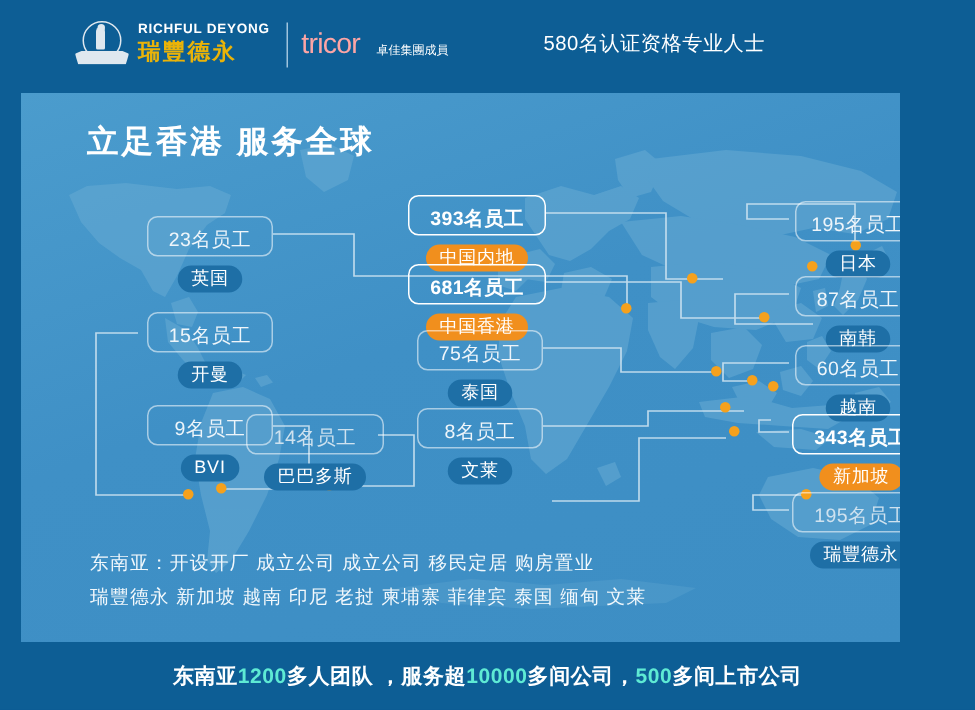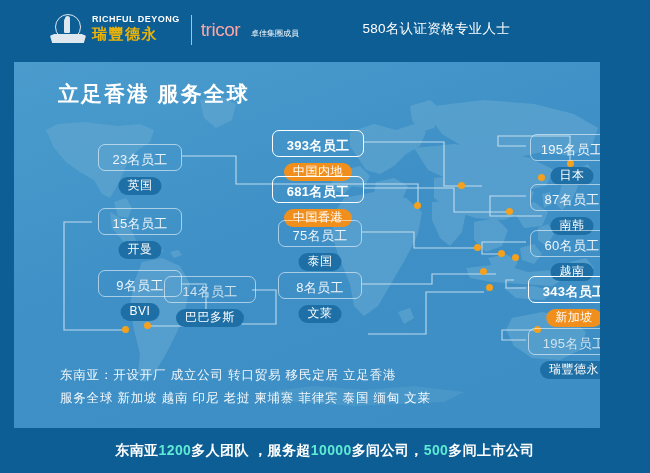--- a/index.html
+++ b/index.html
@@ -470,22 +470,22 @@
     </div>
 
     <div class="callout wide faded" style="left:514px; top:266px;">
       <div class="ctag">瑞豐德永</div>
       <div class="cbox">
           <span class="cnum">195名员工</span>
         </div>
     </div>
 
     <div class="notes">
-      <div class="note-line">东南亚：开设开厂  成立公司  转口贸易   移民定居  立足香港</div>
-      <div class="note-line">服务全球  新加坡  越南  印尼  老挝  柬埔寨   菲律宾   泰国  缅甸  文莱</div>
+      <div class="note-line">东南亚：开设开厂  成立公司  成立公司   移民定居  购房置业</div>
+      <div class="note-line">瑞豐德永  新加坡  越南  印尼  老挝  柬埔寨   菲律宾   泰国  缅甸  文莱</div>
     </div>
   </div>
 
   <div class="footer">
     <div class="footer-text">
       <span>东南亚</span><span class="hl">1200</span><span>多人团队 ，服务超</span><span class="hl">10000</span><span>多间公司，</span><span class="hl">500</span><span>多间上市公司</span>
     </div>
   </div>
 
 </div>

